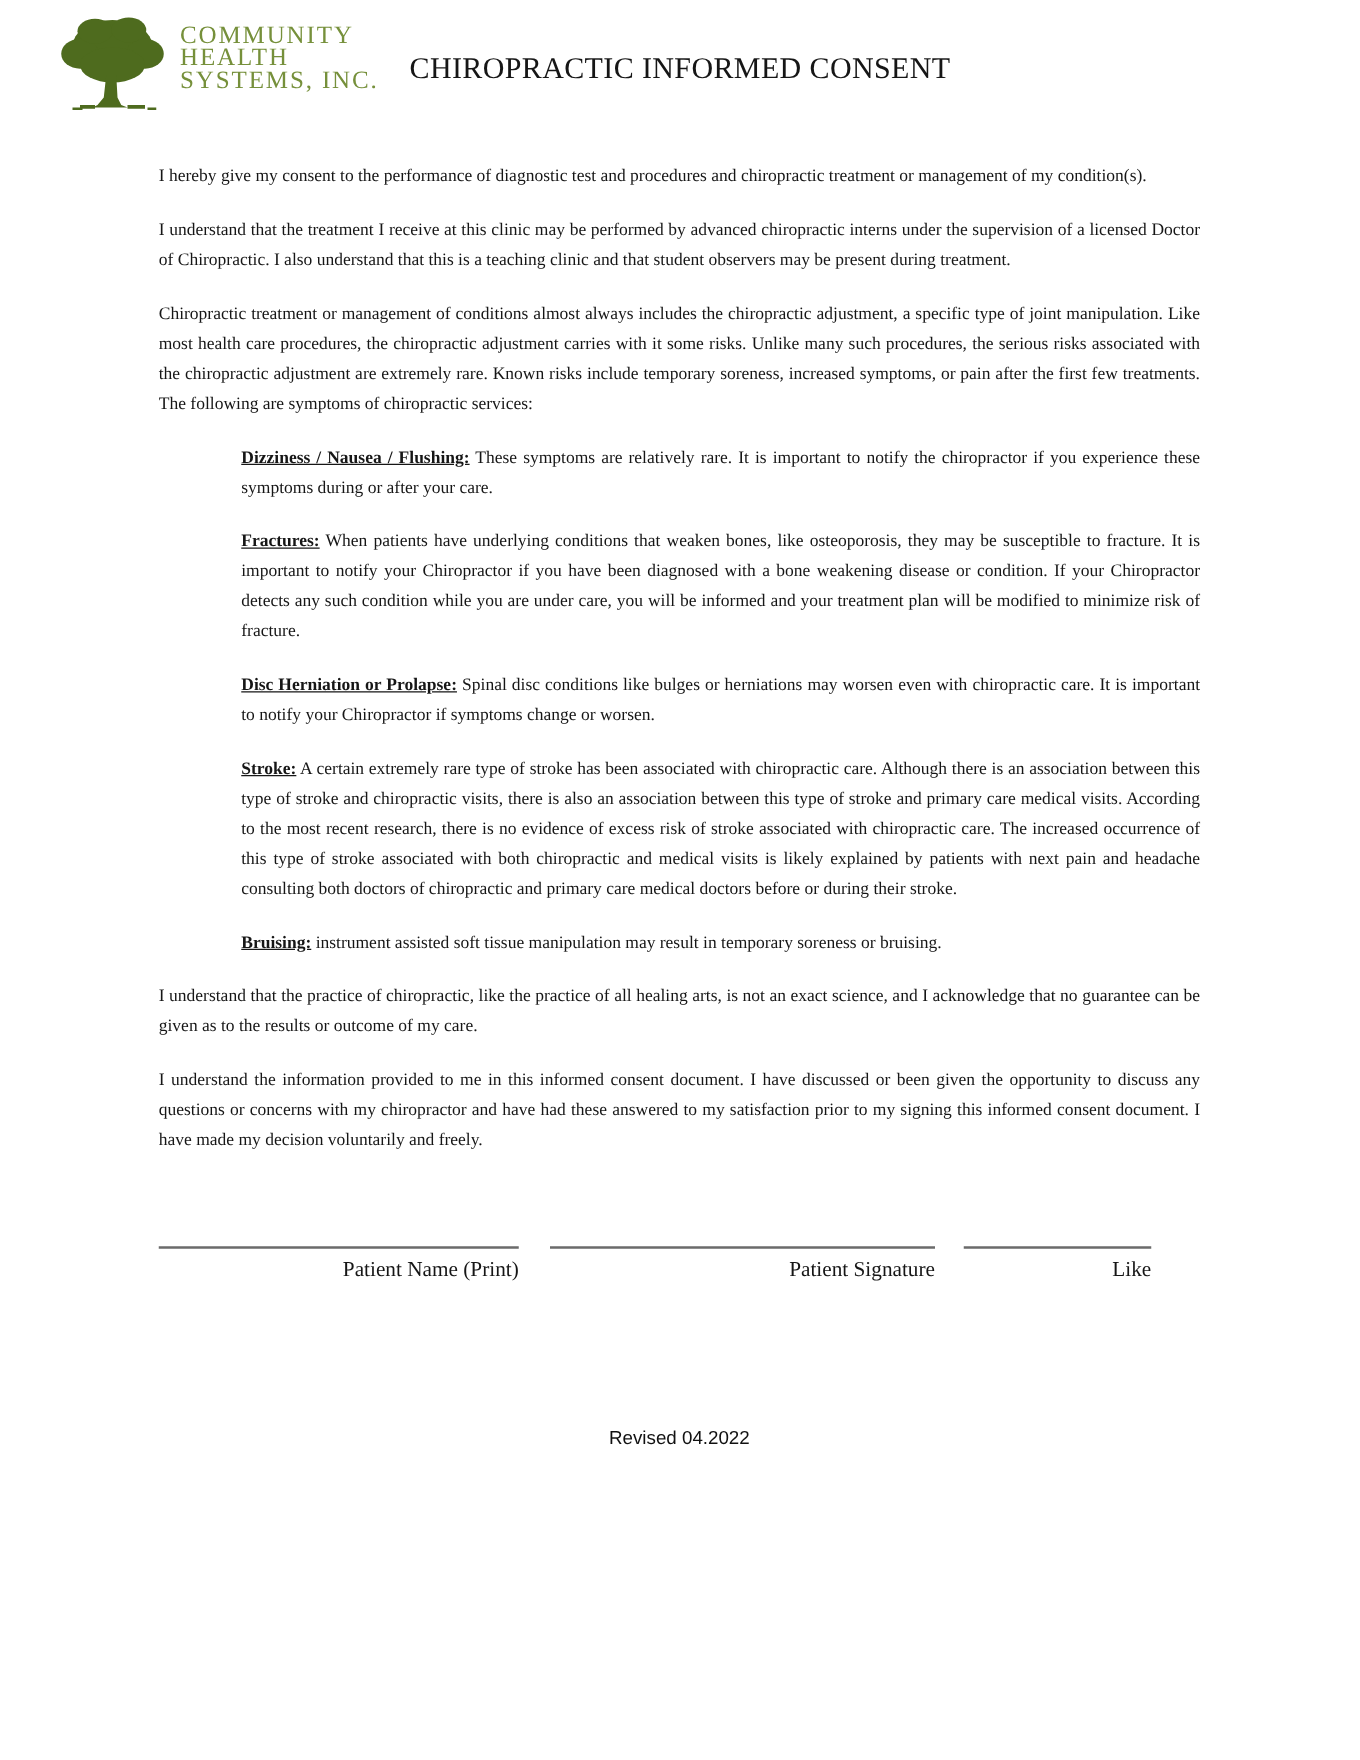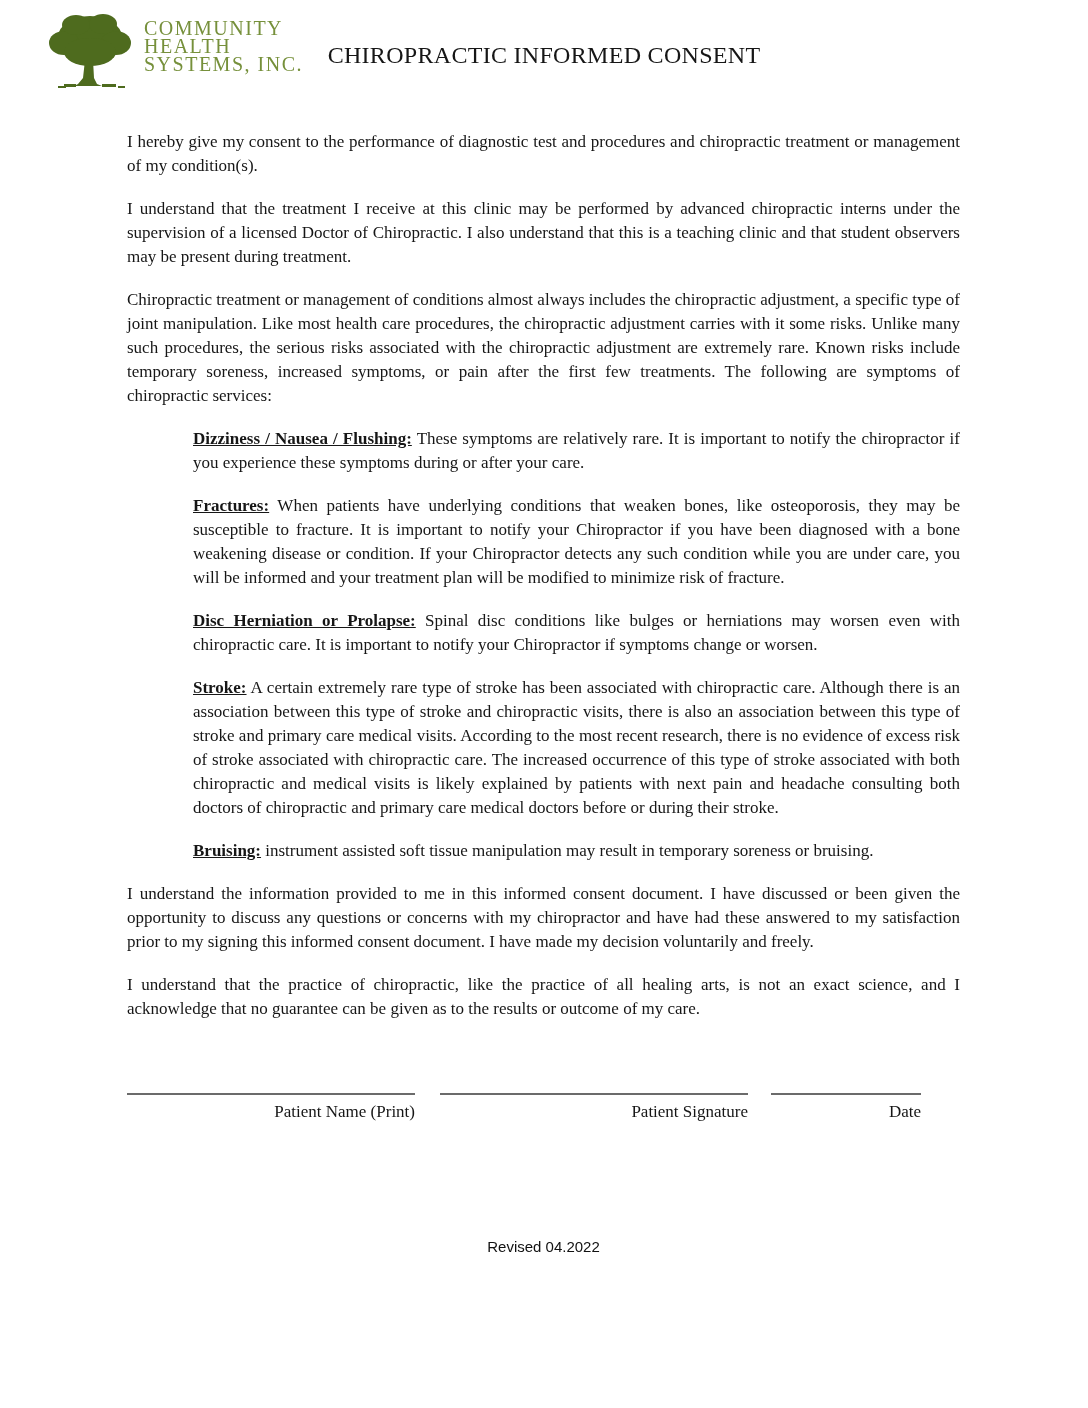--- a/index.html
+++ b/index.html
@@ -55,21 +55,21 @@
     color: #161616;
   }
   .doc-body {
     position: absolute;
     top: 130px;
     left: 127px;
     width: 833px;
   }
   .doc-body p {
     margin: 0 0 19px 0;
-    font-size: 17px;
+    font-size: 14px;
     line-height: 24px;
     text-align: justify;
   }
   .doc-body p.indent {
     margin-left: 66px;
   }
   .run-in-label {
     font-weight: 700;
     text-decoration: underline;
   }
@@ -152,35 +152,35 @@
     <p class="indent">
       <span class="run-in-label">Stroke:</span>
       <span>A certain extremely rare type of stroke has been associated with chiropractic care. Although there is an association between this type of stroke and chiropractic visits, there is also an association between this type of stroke and primary care medical visits. According to the most recent research, there is no evidence of excess risk of stroke associated with chiropractic care. The increased occurrence of this type of stroke associated with both chiropractic and medical visits is likely explained by patients with next pain and headache consulting both doctors of chiropractic and primary care medical doctors before or during their stroke.</span>
     </p>
 
     <p class="indent">
       <span class="run-in-label">Bruising:</span>
       <span>instrument assisted soft tissue manipulation may result in temporary soreness or bruising.</span>
     </p>
 
+    <p>I understand that the practice of chiropractic, like the practice of all healing arts, is not an exact science, and I acknowledge that no guarantee can be given as to the results or outcome of my care.</p>
     <p>I understand the information provided to me in this informed consent document. I have discussed or been given the opportunity to discuss any questions or concerns with my chiropractor and have had these answered to my satisfaction prior to my signing this informed consent document. I have made my decision voluntarily and freely.</p>
-    <p>I understand that the practice of chiropractic, like the practice of all healing arts, is not an exact science, and I acknowledge that no guarantee can be given as to the results or outcome of my care.</p>
 
     <div class="sig-row">
       <div class="sig-col-1">
         <div class="sig-line"></div>
         <div class="sig-label">Patient Name (Print)</div>
       </div>
       <div class="sig-col-2">
         <div class="sig-line"></div>
         <div class="sig-label">Patient Signature</div>
       </div>
       <div class="sig-col-3">
         <div class="sig-line"></div>
-        <div class="sig-label">Date</div>
+        <div class="sig-label">Like</div>
       </div>
     </div>
 
     <div class="doc-footer">Revised 04.2022</div>
 
   </div>
 
 </div>
 
 </body></html>

